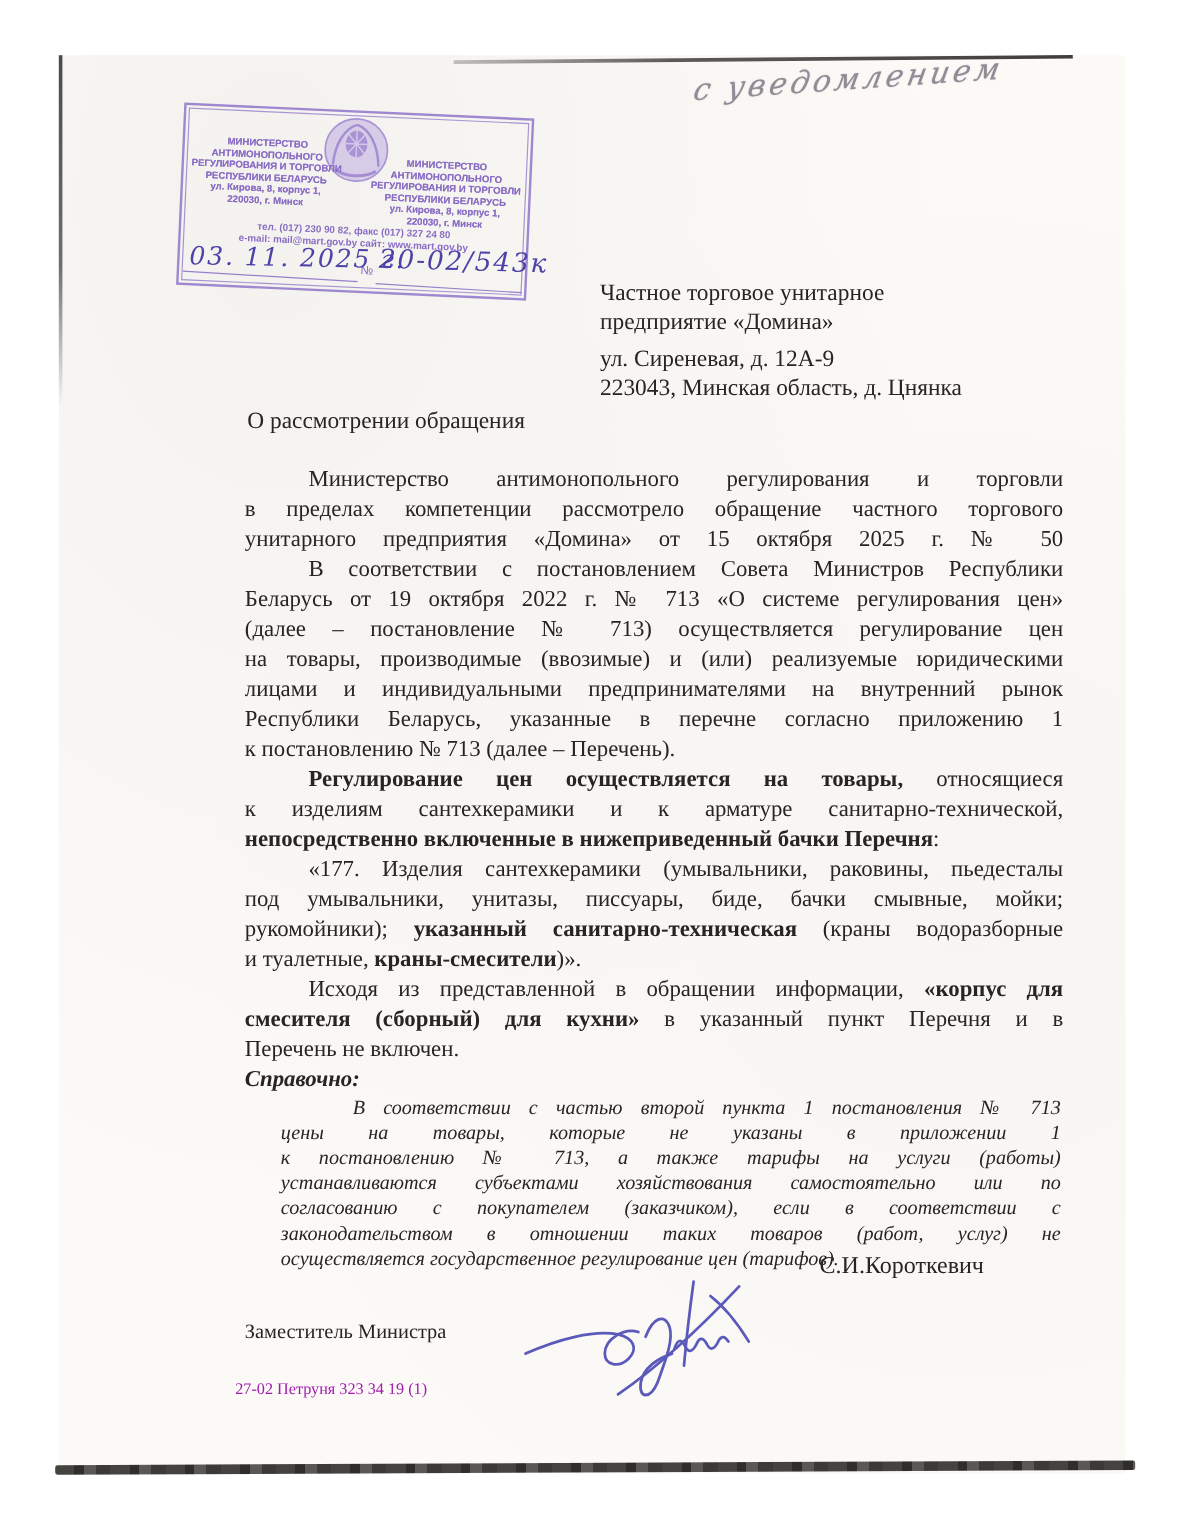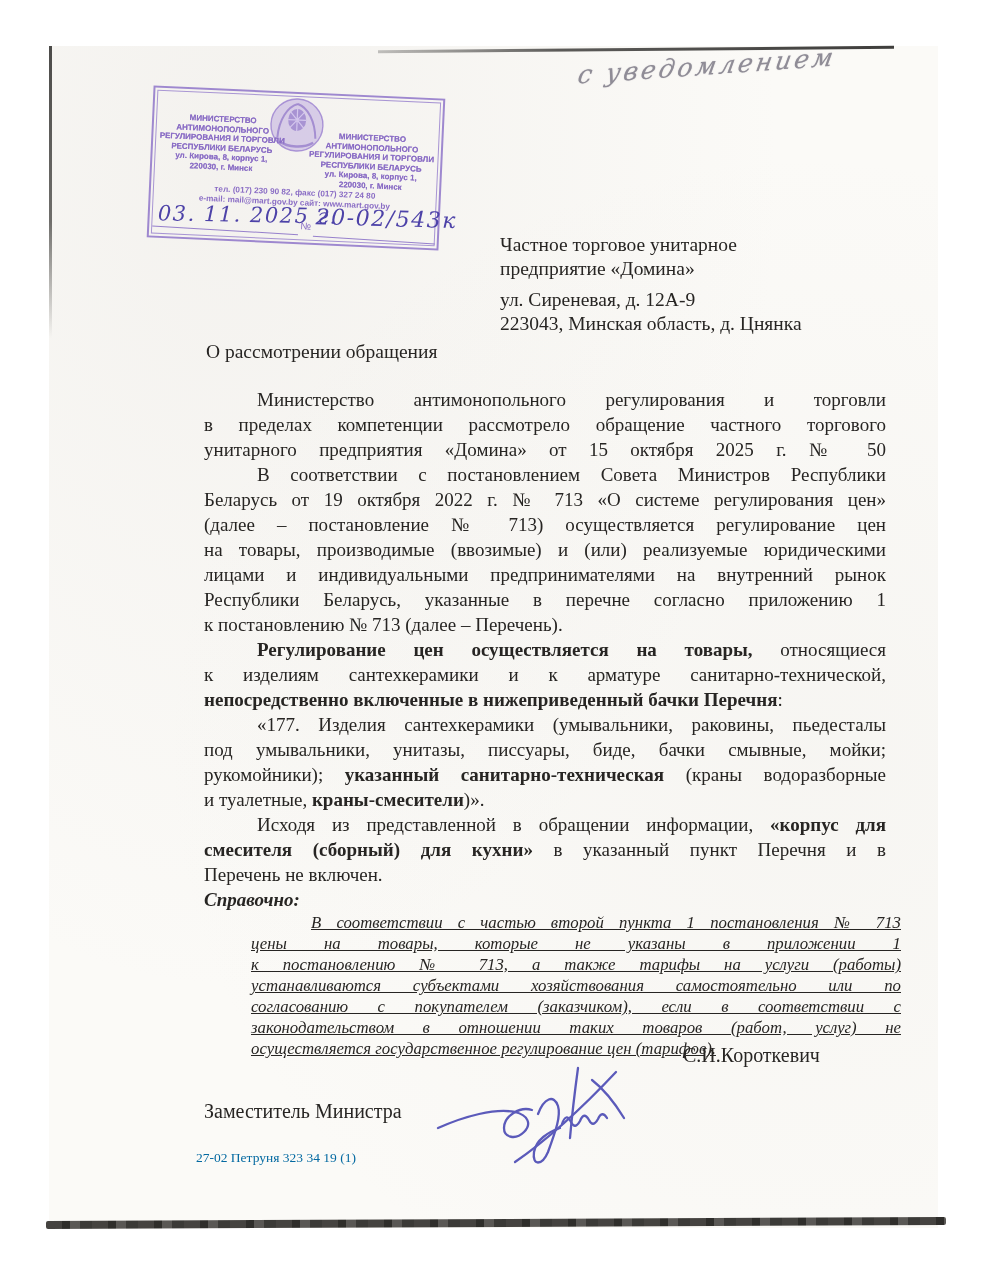--- a/index.html
+++ b/index.html
@@ -75,27 +75,27 @@
   .recipient{position:absolute;left:500px;top:233px;width:390px;font-size:19.5px;line-height:23.5px;}
   .recipient .grp2{margin-top:8px;}
   
   .subject{position:absolute;left:206px;top:341px;font-size:19.5px;}
   .body{position:absolute;left:204px;top:387px;width:682px;font-size:19px;line-height:25px;}
   .ln{text-align:justify;text-align-last:justify;}
   .ln.last{text-align-last:left;}
   .para.indent .ln.first{text-indent:53px;}
   .b{font-weight:bold;}
   .spravochno{font-weight:bold;font-style:italic;}
-  .ref{margin-left:47px;width:650px;font-size:16.8px;line-height:21px;font-style:italic;text-decoration:underline;}
+  .ref{margin-left:30px;width:650px;font-size:16.8px;line-height:21px;font-style:italic;}
   .ref .ln.first{text-indent:60px;}
   
-  .sig-pos{position:absolute;left:204px;top:1100px;font-size:20px;}
+  .sig-pos{position:absolute;left:204px;top:1100px;font-size:17px;}
   .sig-name{position:absolute;left:683px;top:1044px;font-size:20px;}
   .sig-ink{position:absolute;left:420px;top:1020px;}
-  .footer-note{position:absolute;left:196px;top:1150px;font-size:13.5px;color:#0369a1;}
+  .footer-note{position:absolute;left:196px;top:1150px;font-size:13.5px;color:#a21caf;}
 </style>
 </head>
 <body>
 
 <div class="sheet"></div>
 <div class="edge-left"></div>
 <div class="edge-top"></div>
 <div class="edge-bottom"></div>
 
 <div class="hand-note">с уведомлением</div>

